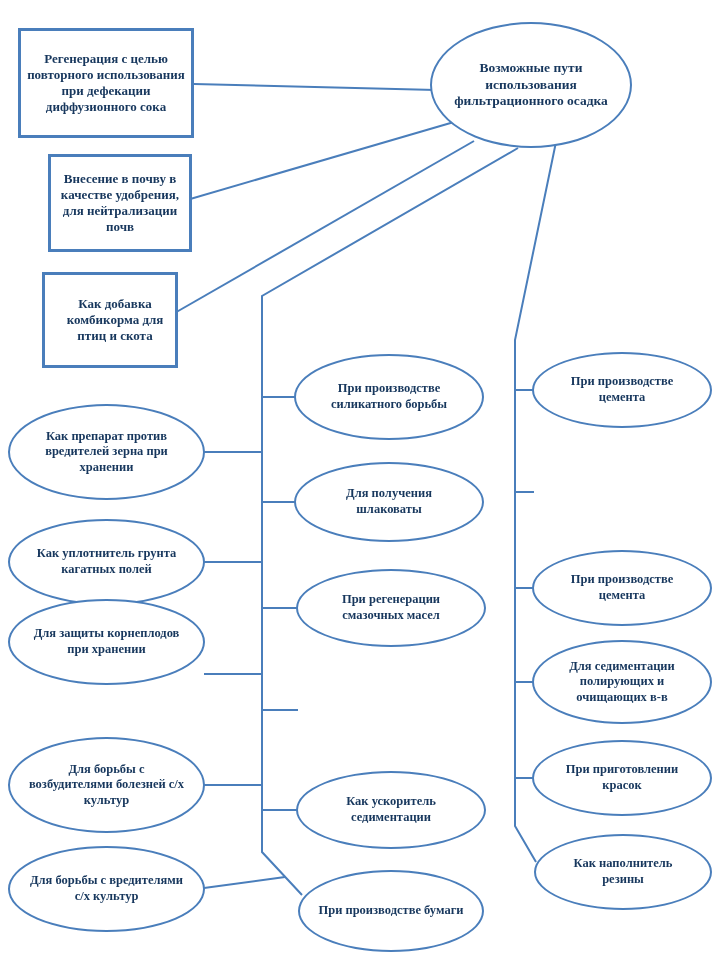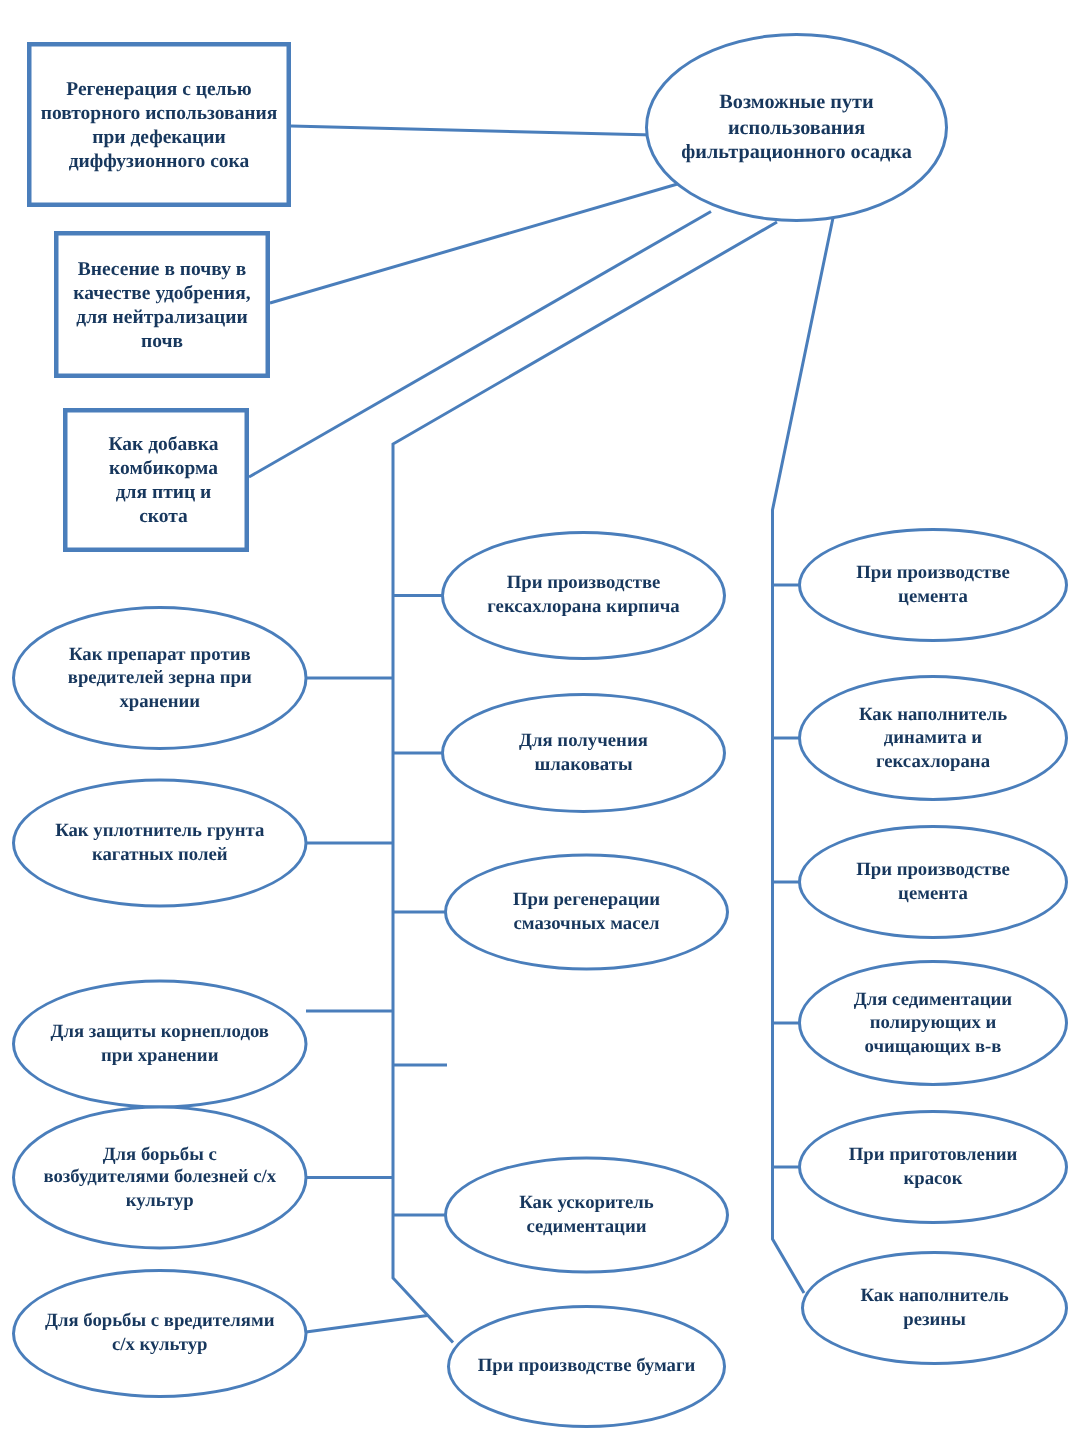--- a/index.html
+++ b/index.html
@@ -69,65 +69,62 @@
     </g>
   </svg>
 
   <div class="node ellipse central" style="left:430px;top:22px;width:202px;height:126px;">
     <span>Возможные пути использования фильтрационного осадка</span>
   </div>
 
   <div class="node rect" style="left:18px;top:28px;width:176px;height:110px;">
     <span>Регенерация с целью повторного использования при дефекации диффузионного сока</span>
   </div>
-  <div class="node rect" style="left:36px;top:154px;width:144px;height:98px;">
+  <div class="node rect" style="left:48px;top:154px;width:144px;height:98px;">
     <span>Внесение в почву в качестве удобрения, для нейтрализации почв</span>
   </div>
-  <div class="node rect" style="left:42px;top:272px;width:124px;height:96px;padding-left:16px;">
+  <div class="node rect" style="left:42px;top:272px;width:136px;height:96px;padding-left:16px;">
     <span>Как добавка комбикорма для птиц и скота</span>
   </div>
 
   <div class="node ellipse" style="left:8px;top:404px;width:197px;height:96px;">
     <span>Как препарат против вредителей зерна при хранении</span>
   </div>
   <div class="node ellipse" style="left:8px;top:519px;width:197px;height:86px;">
     <span>Как уплотнитель грунта кагатных полей</span>
   </div>
-  <div class="node ellipse" style="left:8px;top:653px;width:197px;height:86px;">
+  <div class="node ellipse" style="left:8px;top:599px;width:197px;height:86px;">
     <span>Для защиты корнеплодов при хранении</span>
   </div>
   <div class="node ellipse" style="left:8px;top:737px;width:197px;height:96px;">
     <span>Для борьбы с возбудителями болезней с/х культур</span>
   </div>
   <div class="node ellipse" style="left:8px;top:846px;width:197px;height:86px;">
     <span>Для борьбы с вредителями с/х культур</span>
   </div>
 
   <div class="node ellipse" style="left:294px;top:354px;width:190px;height:86px;">
-    <span>При производстве гексахлорана кирпича</span>
+    <span>При производстве силикатного борьбы</span>
   </div>
   <div class="node ellipse" style="left:294px;top:462px;width:190px;height:80px;">
     <span>Для получения шлаковаты</span>
   </div>
   <div class="node ellipse" style="left:296px;top:569px;width:190px;height:78px;">
     <span>При регенерации смазочных масел</span>
   </div>
   <div class="node ellipse" style="left:298px;top:870px;width:186px;height:82px;">
     <span>При производстве бумаги</span>
   </div>
   <div class="node ellipse" style="left:296px;top:771px;width:190px;height:78px;">
     <span>Как ускоритель седиментации</span>
   </div>
 
   <div class="node ellipse" style="left:532px;top:352px;width:180px;height:76px;">
     <span>При производстве цемента</span>
   </div>
-  <div class="node ellipse" style="left:532px;top:450px;width:180px;height:84px;">
-    <span>Как наполнитель динамита и гексахлорана</span>
-  </div>
   <div class="node ellipse" style="left:532px;top:550px;width:180px;height:76px;">
     <span>При производстве цемента</span>
   </div>
   <div class="node ellipse" style="left:532px;top:640px;width:180px;height:84px;">
     <span>Для седиментации полирующих и очищающих в-в</span>
   </div>
   <div class="node ellipse" style="left:532px;top:740px;width:180px;height:76px;">
     <span>При приготовлении красок</span>
   </div>
   <div class="node ellipse" style="left:534px;top:834px;width:178px;height:76px;">

